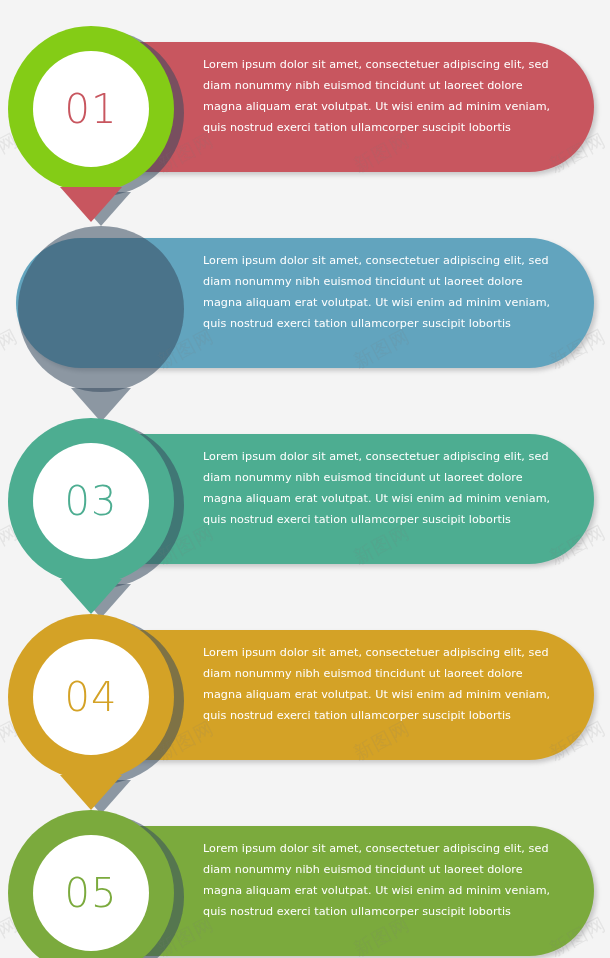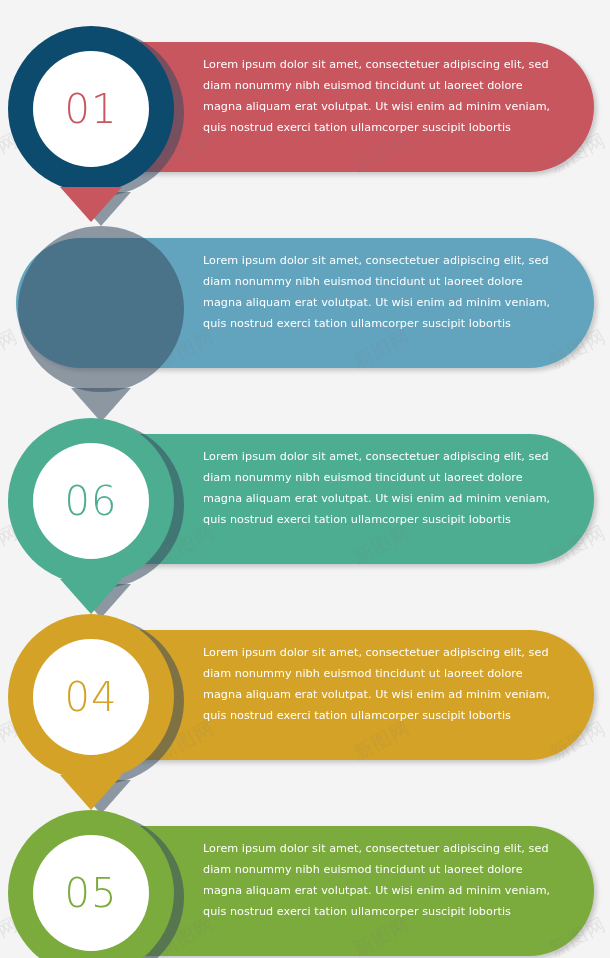--- a/index.html
+++ b/index.html
@@ -150,42 +150,42 @@
 </style>
 </head>
 <body>
 
 <div id="infographic">
   <div class="step" style="top: 0px;">
     <div class="band-shadow"></div>
     <div class="band" style="background: rgb(200, 86, 95);"></div>
     <div class="copy">Lorem ipsum dolor sit amet, consectetuer adipiscing elit, sed diam nonummy nibh euismod tincidunt ut laoreet dolore magna aliquam erat volutpat. Ut wisi enim ad minim veniam, quis nostrud exerci tation ullamcorper suscipit lobortis</div>
     <div class="pin-shadow"></div>
-    <div class="pin" style="background: #0c4a6e; color: rgb(200, 86, 95);">
+    <div class="pin" style="background: #84cc16; color: rgb(200, 86, 95);">
       <div class="pin-inner">
         <span class="pin-number" style="color: rgb(200, 86, 95);">01</span>
       </div>
     </div>
   </div>
 
   <div class="step" style="top: 196px;">
     <div class="band-shadow"></div>
     <div class="band" style="background: rgb(98, 164, 190);"></div>
     <div class="copy">Lorem ipsum dolor sit amet, consectetuer adipiscing elit, sed diam nonummy nibh euismod tincidunt ut laoreet dolore magna aliquam erat volutpat. Ut wisi enim ad minim veniam, quis nostrud exerci tation ullamcorper suscipit lobortis</div>
     <div class="pin-shadow"></div>
   </div>
 
   <div class="step" style="top: 392px;">
     <div class="band-shadow"></div>
     <div class="band" style="background: rgb(77, 173, 145);"></div>
     <div class="copy">Lorem ipsum dolor sit amet, consectetuer adipiscing elit, sed diam nonummy nibh euismod tincidunt ut laoreet dolore magna aliquam erat volutpat. Ut wisi enim ad minim veniam, quis nostrud exerci tation ullamcorper suscipit lobortis</div>
     <div class="pin-shadow"></div>
     <div class="pin" style="background: rgb(77, 173, 145); color: rgb(77, 173, 145);">
       <div class="pin-inner">
-        <span class="pin-number" style="color: rgb(77, 173, 145);">06</span>
+        <span class="pin-number" style="color: rgb(77, 173, 145);">03</span>
       </div>
     </div>
   </div>
 
   <div class="step" style="top: 588px;">
     <div class="band-shadow"></div>
     <div class="band" style="background: rgb(212, 162, 38);"></div>
     <div class="copy">Lorem ipsum dolor sit amet, consectetuer adipiscing elit, sed diam nonummy nibh euismod tincidunt ut laoreet dolore magna aliquam erat volutpat. Ut wisi enim ad minim veniam, quis nostrud exerci tation ullamcorper suscipit lobortis</div>
     <div class="pin-shadow"></div>
     <div class="pin" style="background: rgb(212, 162, 38); color: rgb(212, 162, 38);">

